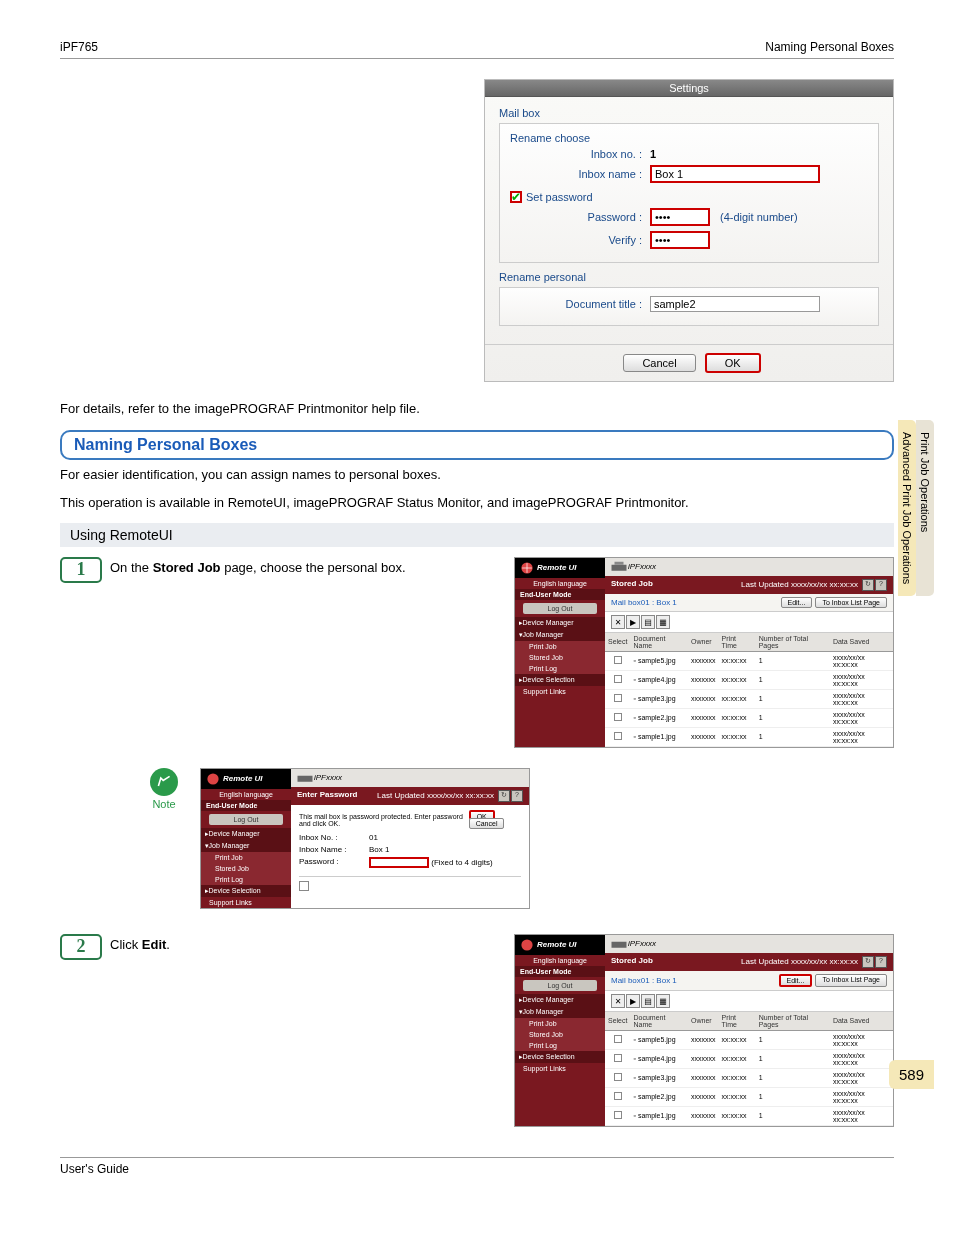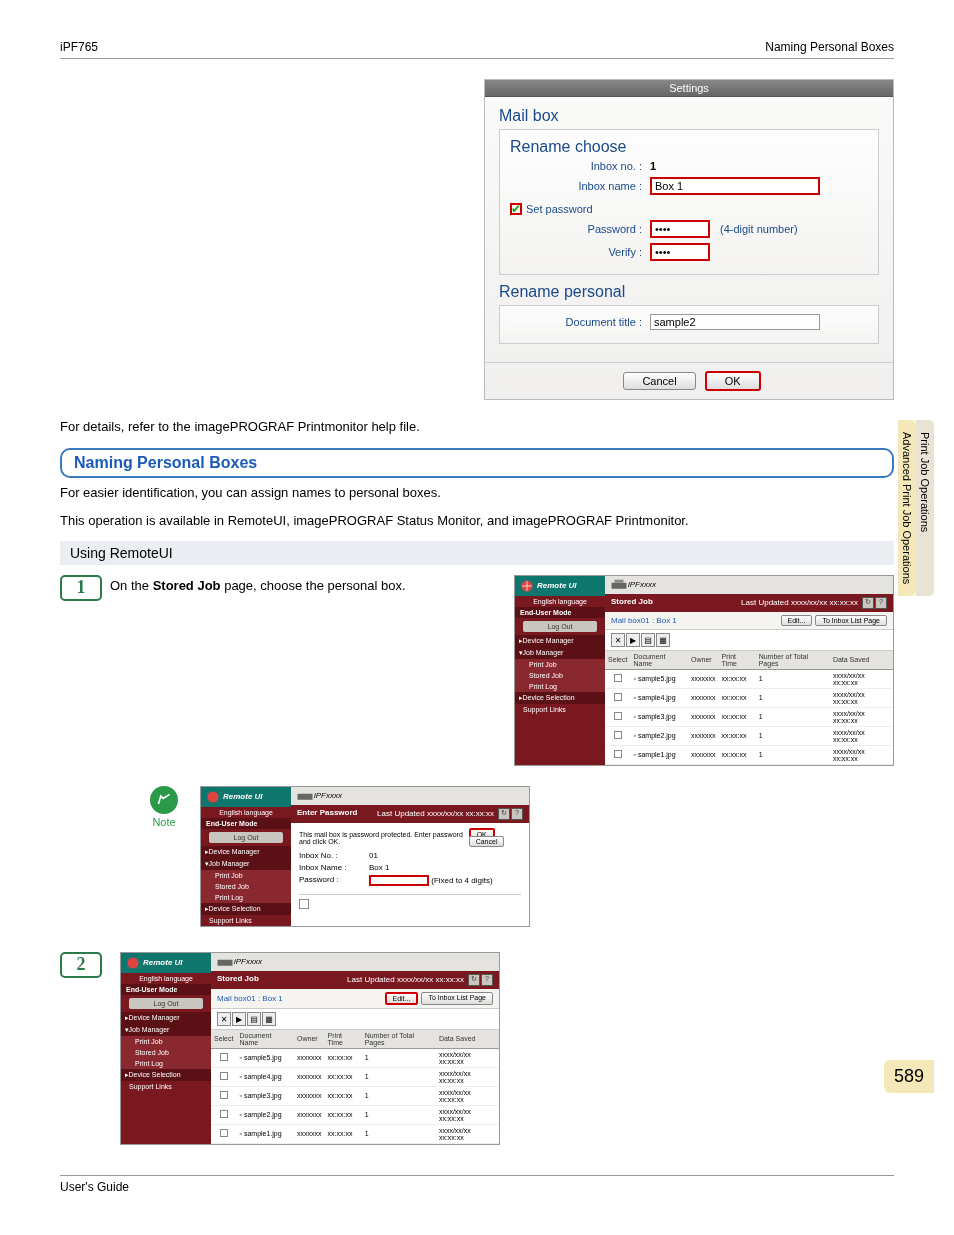--- a/index.html
+++ b/index.html
@@ -3,21 +3,21 @@
 <meta charset="utf-8">
 <style>
 *{box-sizing:border-box;margin:0;padding:0}
 body{font-family:Arial,sans-serif;font-size:13px;color:#000;background:#fff;width:954px;margin:0 auto;position:relative}
 .page{padding:40px 60px 30px 60px;position:relative}
 .header-row{display:flex;justify-content:space-between;font-size:12px;border-bottom:1px solid #999;padding-bottom:4px;margin-bottom:20px}
 .settings-panel{width:410px;margin-left:auto;margin-bottom:18px;font-size:11px;background:linear-gradient(#fafaf8,#f0efed);border:1px solid #bbb}
 .sp-title{background:linear-gradient(#888,#666);color:#fff;text-align:center;padding:2px;font-size:11px;border-bottom:1px solid #555}
 .sp-body{padding:10px 14px 10px 14px}
 .sp-sec{margin-bottom:8px}
-.sp-label{color:#1a4a8a;margin-bottom:4px;font-size:16px}
+.sp-label{color:#1a4a8a;margin-bottom:4px;font-size:11px}
 .sp-inner{border:1px solid #ccc;padding:8px 10px;background:#fff;background:linear-gradient(#fefefe,#f4f3f1)}
 .sp-row{display:flex;align-items:center;margin-bottom:5px}
 .sp-row-lbl{flex:0 0 140px;text-align:right;padding-right:8px;color:#1a4a8a}
 .sp-row-val{flex:1}
 .sp-input{border:1px solid #999;background:#fff;padding:1px 3px;width:170px;font-size:11px}
 .sp-input.red{border:2px solid #c00}
 .sp-input.red-sm{border:2px solid #c00;width:60px}
 .sp-check{display:inline-flex;align-items:flex-end}
 .sp-check .cb{width:12px;height:12px;border:2px solid #c00;background:#fff;margin-right:4px;position:relative;display:inline-block}
 .sp-check .cb::after{content:"✔";color:#0a0;position:absolute;top:-3px;left:-1px;font-size:12px}
@@ -32,21 +32,21 @@
 .step-row{display:flex;align-items:flex-start;margin:10px 0}
 .step-num{flex:0 0 50px}
 .step-num-box{border:2px solid #2a7a4a;border-radius:5px;width:42px;height:26px;display:flex;align-items:center;justify-content:center;background:#fff}
 .step-num-box span{font-family:"Times New Roman",serif;font-weight:bold;color:#2a7a4a;font-size:18px}
 .step-text{flex:1;padding-top:3px}
 .step-shot{margin-left:10px}
 .remote-shot{width:380px;border:1px solid #999;font-size:8px;background:#fff}
 .remote-shot.sm{width:330px}
 .rs-top{display:flex;background:#888;background:linear-gradient(#999,#777)}
 .rs-side{width:90px;background:#7a1820;color:#fff;font-size:8px}
-.rs-logo{display:flex;align-items:center;padding:3px 5px;background:#0f766e}
+.rs-logo{display:flex;align-items:center;padding:3px 5px;background:#000000}
 .rs-logo svg{width:14px;height:14px;margin-right:3px}
 .rs-langs{text-align:center;padding:2px;font-size:7px}
 .rs-mode{background:#5a1015;padding:2px 5px;font-size:7px;font-weight:bold}
 .rs-logout{background:#c9c6bf;color:#333;text-align:center;margin:3px 8px;border-radius:2px;font-size:7px;padding:2px}
 .rs-nav{font-size:7px}
 .rs-nav-h{background:#5a1015;padding:2px 4px;color:#fff}
 .rs-nav-i{padding:2px 8px;color:#fff;background:#7a1820}
 .rs-nav-i.sub{padding-left:14px;background:#8a2830}
 .rs-main{flex:1;background:#fff}
 .rs-ipf{display:flex;align-items:center;padding:2px 5px;background:#e5e3df}
@@ -74,21 +74,21 @@
 .note-icon{text-align:center;margin-right:12px}
 .note-icon .circ{width:28px;height:28px;border-radius:50%;background:#2a9a4a;display:flex;align-items:center;justify-content:center;margin:0 auto 2px}
 .note-icon .circ svg{width:16px;height:16px}
 .note-icon .lbl{color:#2a9a4a;font-size:11px}
 .note-text{flex:1;padding-top:3px}
 .note-text .bullet{color:#1a5bb8;font-size:14px;margin-right:4px}
 .sidetabs{position:absolute;right:20px;top:420px;writing-mode:vertical-rl;font-size:11px}
 .sidetab{padding:12px 3px;margin-bottom:4px;border-radius:0 5px 5px 0}
 .sidetab.t1{background:#e8e3d5}
 .sidetab.t2{background:#f5e8b8}
-.pagenum-badge{position:absolute;right:20px;top:1060px;background:#f5e8b8;border-radius:6px 0 0 6px;padding:6px 10px;font-size:18px}
+.pagenum-badge{position:absolute;right:20px;top:1060px;background:#f5e8b8;border-radius:6px 0 0 6px;padding:6px 10px;font-size:15px}
 .footer-row{border-top:1px solid #999;padding-top:4px;margin-top:30px;font-size:12px}
 </style>
 </head>
 <body>
 
 <div class="page">
   <div class="header-row">
     <span>iPF765</span>
     <span>Naming Personal Boxes</span>
   </div>
@@ -339,20 +339,23 @@
       </div>
     </div>
   </div>
 
   <div class="step-row">
     <div class="step-num">
         <div class="step-num-box">
           <span>2</span>
         </div>
       </div>
+    <div class="step-text">
+      <span>Click </span><b>Edit</b><span>.</span>
+    </div>
     <div class="step-shot">
       <div class="remote-shot">
         <div class="rs-top">
           <div class="rs-side">
             <div class="rs-logo">
                 <svg viewBox="0 0 20 20">
                   <circle cx="10" cy="10" r="8" fill="#d44"></circle>
                 </svg>
                 <b style="font-style:italic">Remote UI</b>
               </div>

